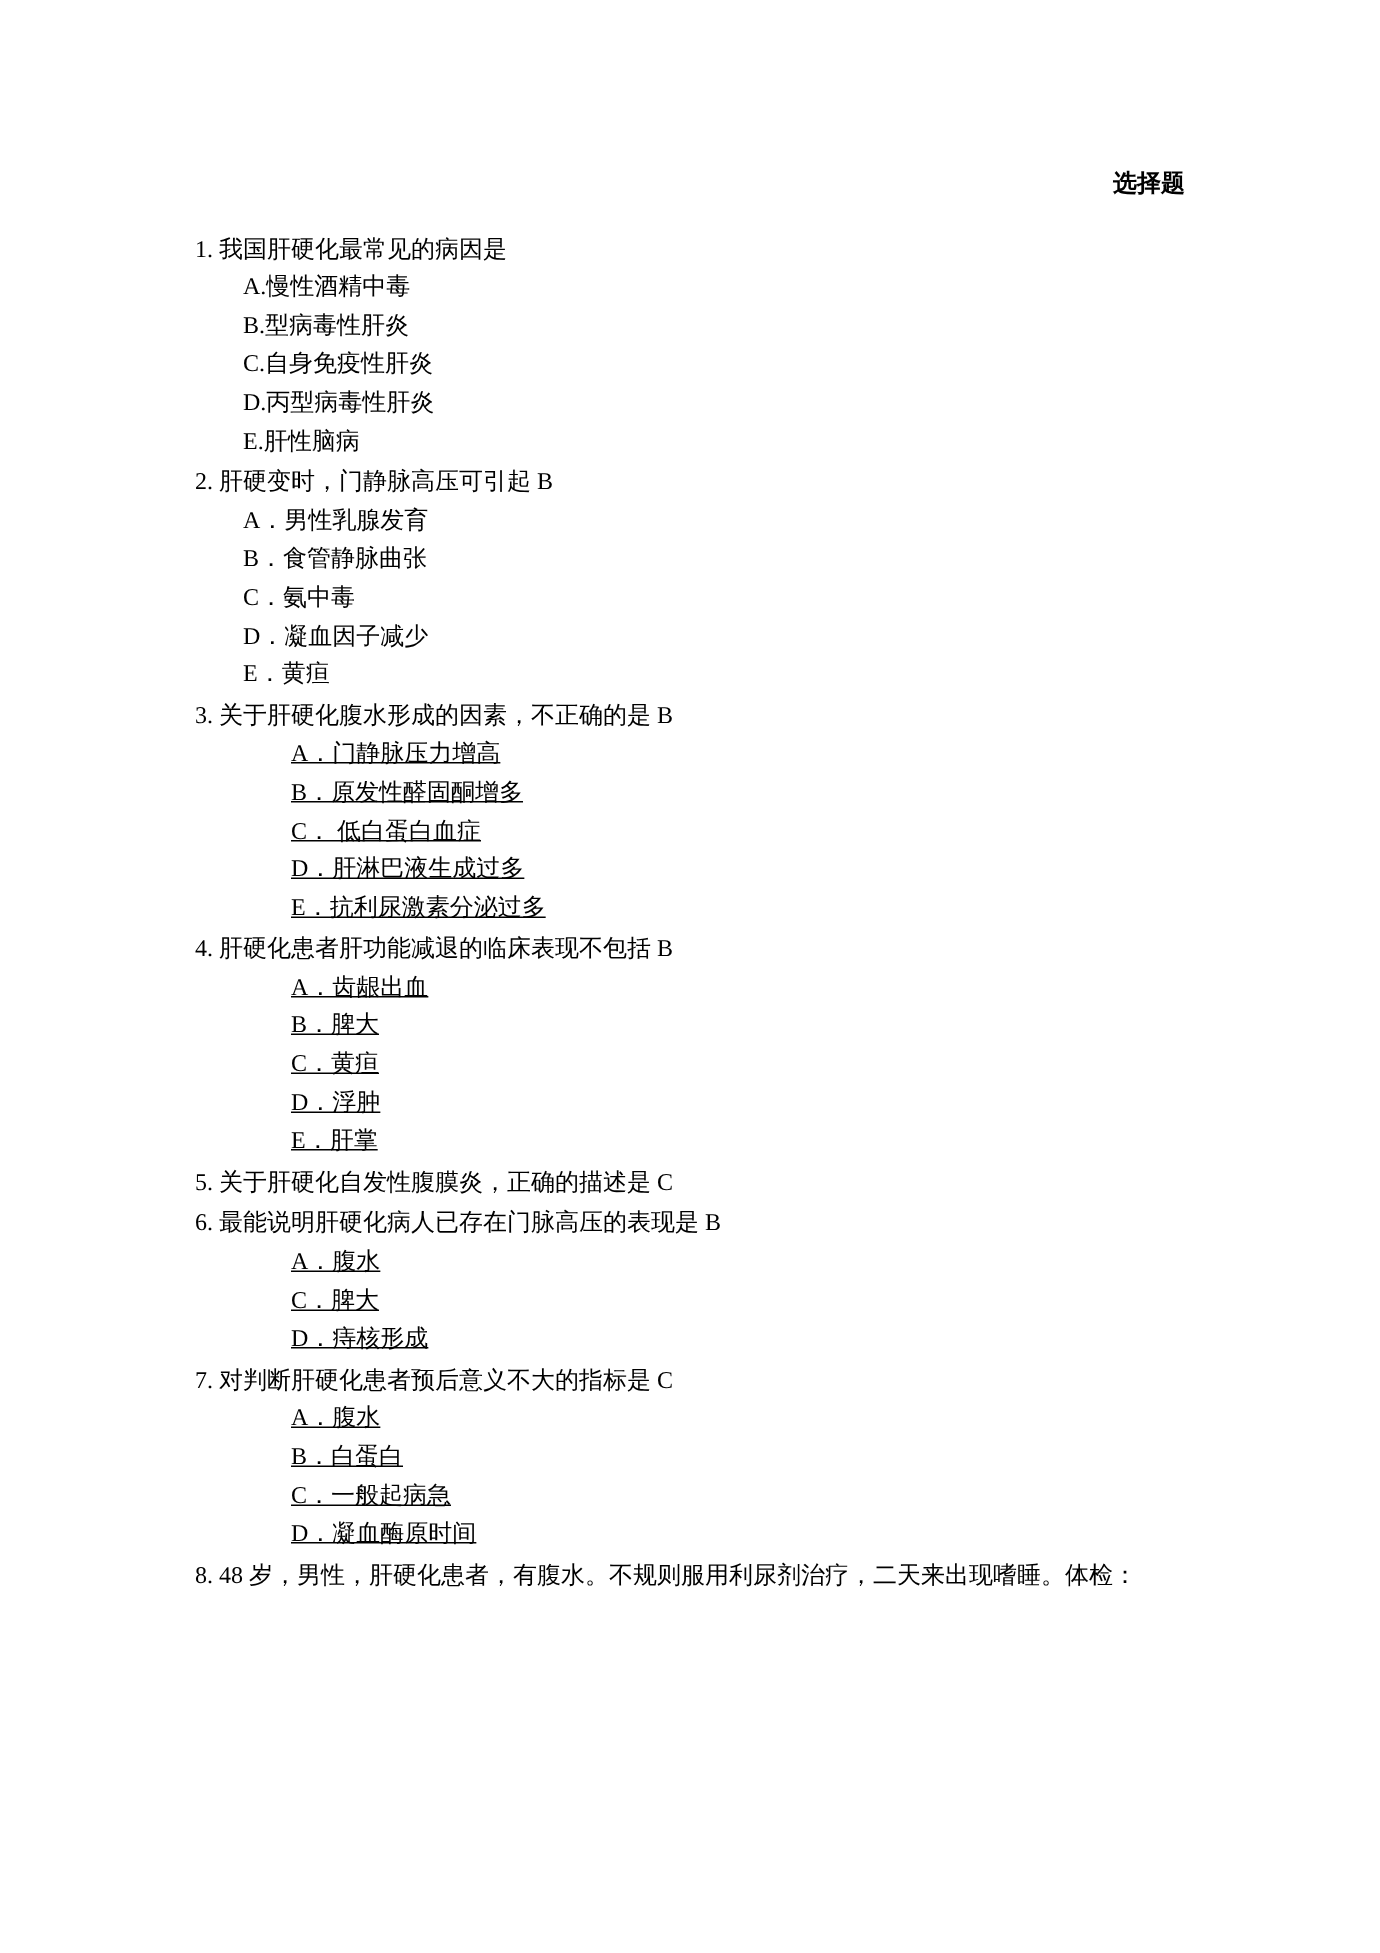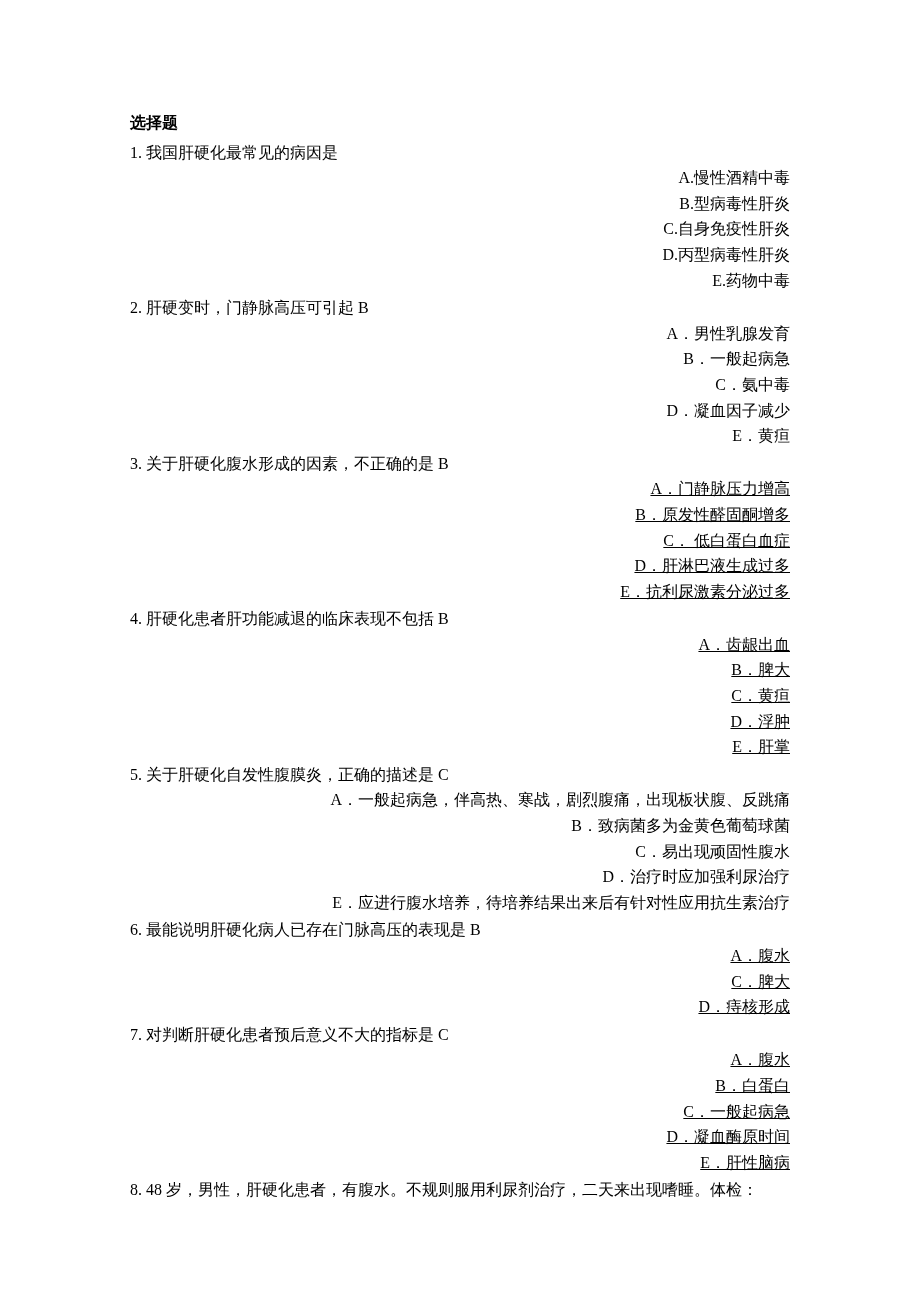--- a/index.html
+++ b/index.html
@@ -10,92 +10,85 @@
     font-size: 16px;
     color: #000000;
     width: 920px;
     line-height: 1.6;
   }
   .page {
     padding: 110px 130px 60px 130px;
   }
   .section-title {
     font-weight: bold;
-    margin-bottom: 4px;
+    margin-bottom: 18px;
+    text-align: right;
   }
   .question {
     margin-bottom: 2px;
   }
   .q-number {
     display: inline;
   }
   .q-stem {
     display: inline;
     text-align: center;
   }
   .options {
     padding-left: 32px;
   }
   .options.deep {
     padding-left: 64px;
     text-decoration: underline;
   }
   .option {
     display: block;
-    text-align: right;
   }
 </style>
 </head>
 <body>
 
 <div class="page">
   <div class="section-title">选择题</div>
   <div id="questions-container">
       <div class="question"><span class="q-number">1.</span> <span class="q-stem">我国肝硬化最常见的病因是</span><div class="options">
           <span class="option">A.慢性酒精中毒</span>
           <span class="option">B.型病毒性肝炎</span>
           <span class="option">C.自身免疫性肝炎</span>
           <span class="option">D.丙型病毒性肝炎</span>
-          <span class="option">E.药物中毒</span>
+          <span class="option">E.肝性脑病</span>
         </div></div>
       <div class="question"><span class="q-number">2.</span> <span class="q-stem">肝硬变时，门静脉高压可引起 B</span><div class="options">
           <span class="option">A．男性乳腺发育</span>
-          <span class="option">B．一般起病急</span>
+          <span class="option">B．食管静脉曲张</span>
           <span class="option">C．氨中毒</span>
           <span class="option">D．凝血因子减少</span>
           <span class="option">E．黄疸</span>
         </div></div>
       <div class="question"><span class="q-number">3.</span> <span class="q-stem">关于肝硬化腹水形成的因素，不正确的是 B</span><div class="options deep">
           <span class="option">A．门静脉压力增高</span>
           <span class="option">B．原发性醛固酮增多</span>
           <span class="option">C． 低白蛋白血症</span>
           <span class="option">D．肝淋巴液生成过多</span>
           <span class="option">E．抗利尿激素分泌过多</span>
         </div></div>
       <div class="question"><span class="q-number">4.</span> <span class="q-stem">肝硬化患者肝功能减退的临床表现不包括 B</span><div class="options deep">
           <span class="option">A．齿龈出血</span>
           <span class="option">B．脾大</span>
           <span class="option">C．黄疸</span>
           <span class="option">D．浮肿</span>
           <span class="option">E．肝掌</span>
         </div></div>
-      <div class="question"><span class="q-number">5.</span> <span class="q-stem">关于肝硬化自发性腹膜炎，正确的描述是 C</span><div class="options">
-          <span class="option">A．一般起病急，伴高热、寒战，剧烈腹痛，出现板状腹、反跳痛</span>
-          <span class="option">B．致病菌多为金黄色葡萄球菌</span>
-          <span class="option">C．易出现顽固性腹水</span>
-          <span class="option">D．治疗时应加强利尿治疗</span>
-          <span class="option">E．应进行腹水培养，待培养结果出来后有针对性应用抗生素治疗</span>
-        </div></div>
+      <div class="question"><span class="q-number">5.</span> <span class="q-stem">关于肝硬化自发性腹膜炎，正确的描述是 C</span></div>
       <div class="question"><span class="q-number">6.</span> <span class="q-stem">最能说明肝硬化病人已存在门脉高压的表现是 B</span><div class="options deep">
           <span class="option">A．腹水</span>
           <span class="option">C．脾大</span>
           <span class="option">D．痔核形成</span>
         </div></div>
       <div class="question"><span class="q-number">7.</span> <span class="q-stem">对判断肝硬化患者预后意义不大的指标是 C</span><div class="options deep">
           <span class="option">A．腹水</span>
           <span class="option">B．白蛋白</span>
           <span class="option">C．一般起病急</span>
           <span class="option">D．凝血酶原时间</span>
-          <span class="option">E．肝性脑病</span>
         </div></div>
       <div class="question"><span class="q-number">8.</span> <span class="q-stem">48 岁，男性，肝硬化患者，有腹水。不规则服用利尿剂治疗，二天来出现嗜睡。体检：</span></div>
     </div>
 </div>
 
 </body></html>

